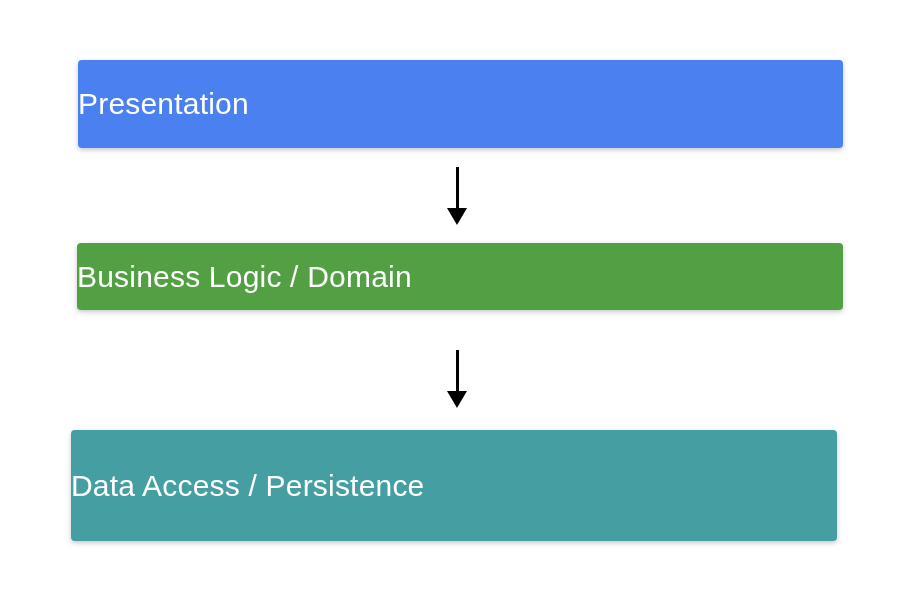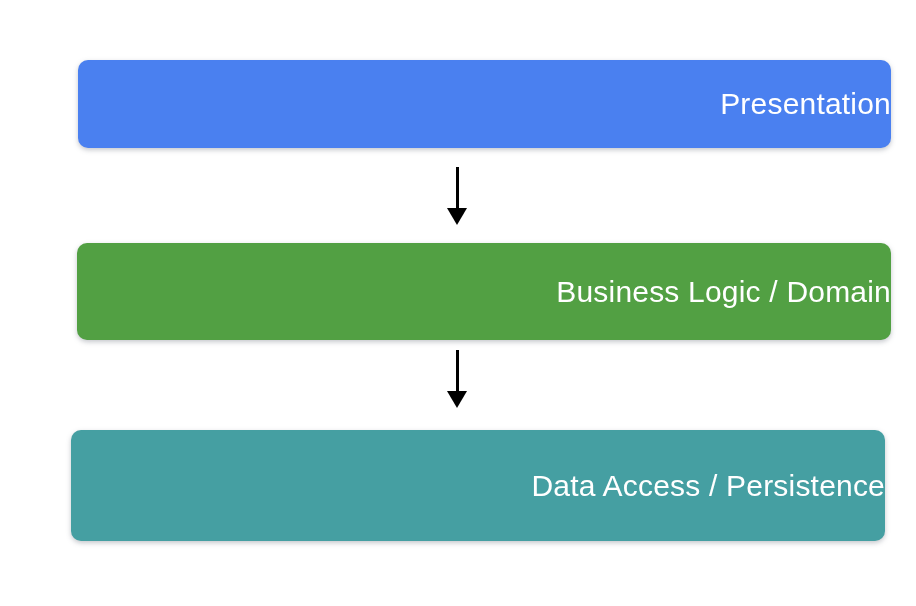--- a/index.html
+++ b/index.html
@@ -10,36 +10,35 @@
   }
   .canvas {
     position: relative;
     width: 916px;
     height: 606px;
     background: #ffffff;
     overflow: hidden;
   }
   .layer {
     position: absolute;
-    border-radius: 10px;
+    border-radius: 4px;
     display: flex;
     align-items: center;
-    justify-content: flex-end;
+    justify-content: flex-start;
     box-shadow: 0 2px 5px rgba(90, 95, 110, 0.35);
-    padding-left: 48px;
   }
   .layer-label {
     color: #ffffff;
     font-size: 30px;
     font-weight: 400;
     letter-spacing: 0.2px;
     white-space: nowrap;
   }
   #layer-presentation { left: 78px; top: 60px;  width: 765px; height: 88px; }
-  #layer-business     { left: 77px; top: 243px; width: 766px; height: 97px; }
+  #layer-business     { left: 77px; top: 243px; width: 766px; height: 67px; }
   #layer-data         { left: 71px; top: 430px; width: 766px; height: 111px; }
 
   .arrow {
     position: absolute;
     width: 20px;
     display: flex;
     flex-direction: column;
     align-items: center;
   }
   #arrow-1 { left: 447px; top: 167px; height: 58px; }

